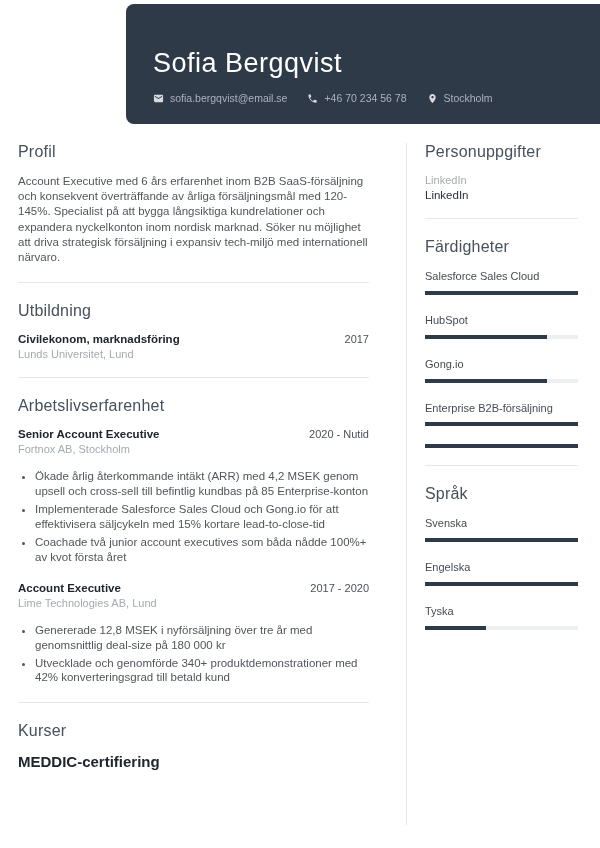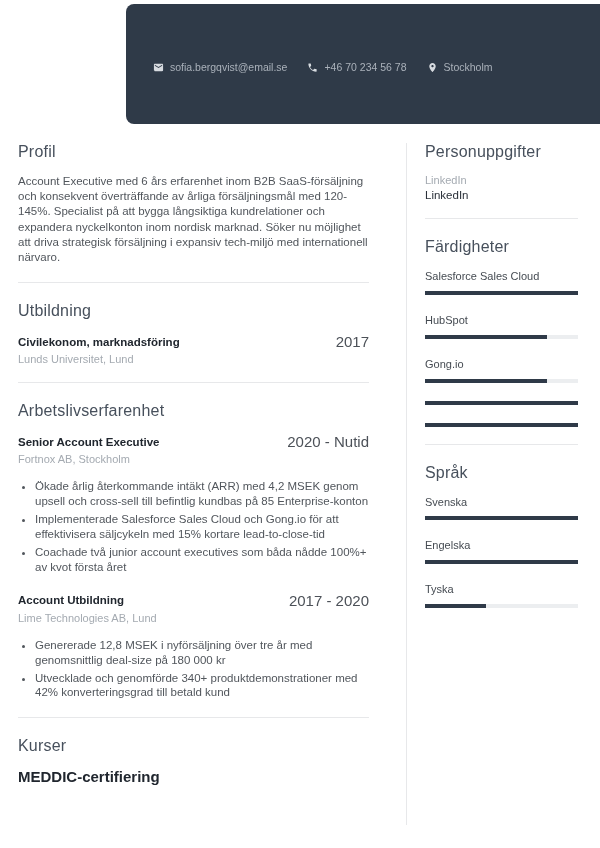--- a/index.html
+++ b/index.html
@@ -30,21 +30,21 @@
     font-size:16px; font-weight:400; color:#47505c; letter-spacing:0.2px;
     margin-bottom:13px;
   }
   .section { margin-bottom:0; }
   hr.sep { border:none; border-top:1px solid #e7e8ea; margin:17px 0 19px 0; }
 
   .body-text { font-size:11.5px; line-height:1.32; color:#51565c; }
 
   .entry-head { display:flex; justify-content:space-between; align-items:center;gap:29px; }
   .entry-title { font-size:11.5px; font-weight:700; color:#20262e; }
-  .entry-date  { font-size:15px; color:#4c5158; white-space:nowrap; }
+  .entry-date  { font-size:11px; color:#4c5158; white-space:nowrap; }
   .entry-sub   { font-size:11px; color:#a4aab1; margin-top:3px; }
 
   ul.bullets { margin:14px 0 0 0; padding-left:17px; }
   ul.bullets li { font-size:11.5px; line-height:1.3; color:#51565c; margin-bottom:3px; }
 
   .job + .job { margin-top:17px; }
   .course-item { font-size:15px; font-weight:700; color:#20262e; }
 
   
   .pu-label { font-size:11px; color:#a4aab1; }
@@ -55,20 +55,21 @@
   .meter-name { font-size:11px; color:#454b52; line-height:1.35; margin-bottom:7px; }
   .meter-track { width:100%; height:4px; background:#eceef0; }
   .meter-fill  { height:100%; background:#2f3a48; width:0%; }
 </style>
 </head>
 <body>
 
 <div class="page">
 
   <div class="header">
+    <div class="name">Sofia Bergqvist</div>
     <div class="contact-row">
       <div class="contact-item">
         <svg viewBox="0 0 24 24">
             <path d="M20 4H4c-1.1 0-2 .9-2 2v12c0 1.1.9 2 2 2h16c1.1 0 2-.9 2-2V6c0-1.1-.9-2-2-2zm0 4-8 5-8-5V6l8 5 8-5v2z"></path>
           </svg>
         <span>sofia.bergqvist@email.se</span>
       </div>
       <div class="contact-item">
         <svg viewBox="0 0 24 24">
             <path d="M6.62 10.79c1.44 2.83 3.76 5.14 6.59 6.59l2.2-2.2c.27-.27.67-.36 1.02-.24 1.12.37 2.33.57 3.57.57.55 0 1 .45 1 1V20c0 .55-.45 1-1 1-9.39 0-17-7.61-17-17 0-.55.45-1 1-1h3.5c.55 0 1 .45 1 1 0 1.25.2 2.45.57 3.57.11.35.03.74-.25 1.02l-2.2 2.2z"></path>
@@ -119,21 +120,21 @@
         <div class="entry-sub">Fortnox AB, Stockholm</div>
         <ul class="bullets">
           <li>Ökade årlig återkommande intäkt (ARR) med 4,2 MSEK genom upsell och cross-sell till befintlig kundbas på 85 Enterprise-konton</li>
           <li>Implementerade Salesforce Sales Cloud och Gong.io för att effektivisera säljcykeln med 15% kortare lead-to-close-tid</li>
           <li>Coachade två junior account executives som båda nådde 100%+ av kvot första året</li>
         </ul>
       </div>
 
       <div class="job">
         <div class="entry-head">
-          <span class="entry-title">Account Utbildning</span>
+          <span class="entry-title">Account Executive</span>
           <span class="entry-date">2017 - 2020</span>
         </div>
         <div class="entry-sub">Lime Technologies AB, Lund</div>
         <ul class="bullets">
           <li>Genererade 12,8 MSEK i nyförsäljning över tre år med genomsnittlig deal-size på 180 000 kr</li>
           <li>Utvecklade och genomförde 340+ produktdemonstrationer med 42% konverteringsgrad till betald kund</li>
         </ul>
       </div>
     </div>
 
@@ -171,20 +172,21 @@
             <div class="meter-fill" style="width: 80%;"></div>
           </div>
       </div>
       <div class="meter-item">
         <div class="meter-name">Gong.io</div>
         <div class="meter-track">
             <div class="meter-fill" style="width: 80%;"></div>
           </div>
       </div>
       <div class="meter-item">
+        <div class="meter-name">Enterprise B2B-försäljning</div>
         <div class="meter-track">
             <div class="meter-fill" style="width: 100%;"></div>
           </div>
       </div>
       <div class="meter-item">
         <div class="meter-track">
             <div class="meter-fill" style="width: 100%;"></div>
           </div>
       </div>
     </div>

